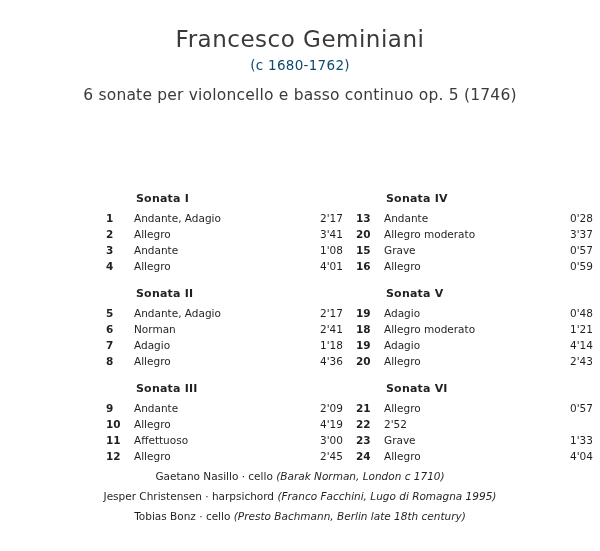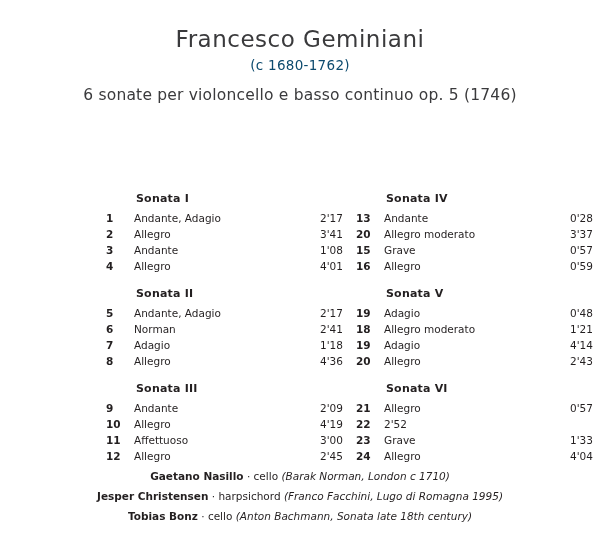--- a/index.html
+++ b/index.html
@@ -105,21 +105,21 @@
     position: absolute;
     left: 0;
     top: 466px;
     width: 600px;
     text-align: center;
     font-size: 10.5px;
     line-height: 20px;
     color: #231f20;
   }
   .credits .line { white-space: nowrap; }
-  .perf-name { font-weight: bold; }
+  .perf-name { font-weight: normal; }
   .sep { color: #231f20; }
   .role { font-style: normal; }
   .instr { font-style: italic; }
 </style>
 </head>
 <body>
 
 <div class="page">
 
   <div class="header">
@@ -293,17 +293,17 @@
     <div class="line">
       <span class="perf-name">Jesper Christensen</span>
       <span class="sep">·</span>
       <span class="role">harpsichord</span>
       <span class="instr">(Franco Facchini, Lugo di Romagna 1995)</span>
     </div>
     <div class="line">
       <span class="perf-name">Tobias Bonz</span>
       <span class="sep">·</span>
       <span class="role">cello</span>
-      <span class="instr">(Anton Bachmann, Sonata late 18th century)</span>
+      <span class="instr">(Presto Bachmann, Berlin late 18th century)</span>
     </div>
   </div>
 
 </div>
 
 </body></html>

